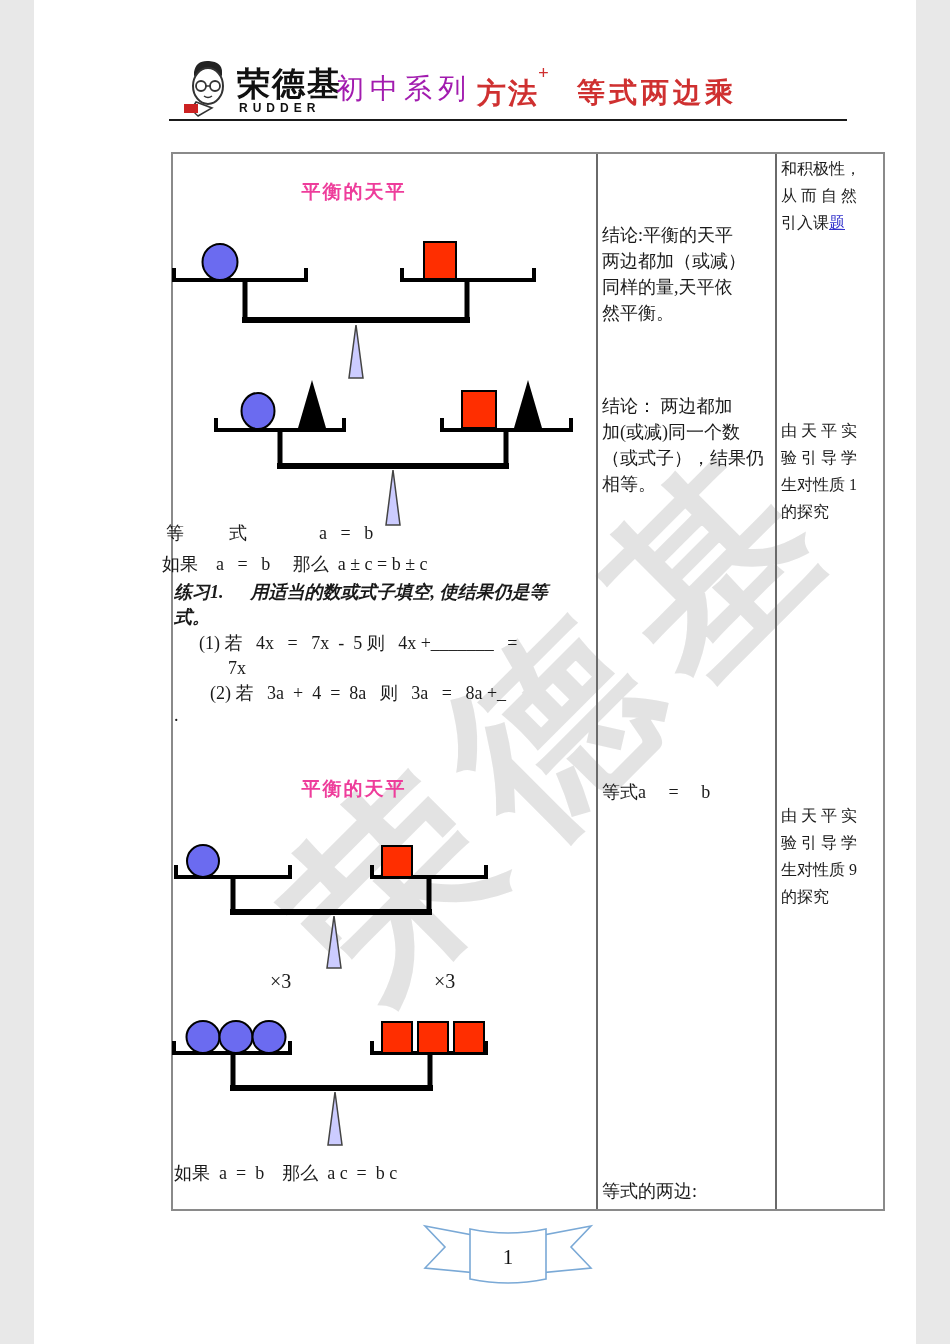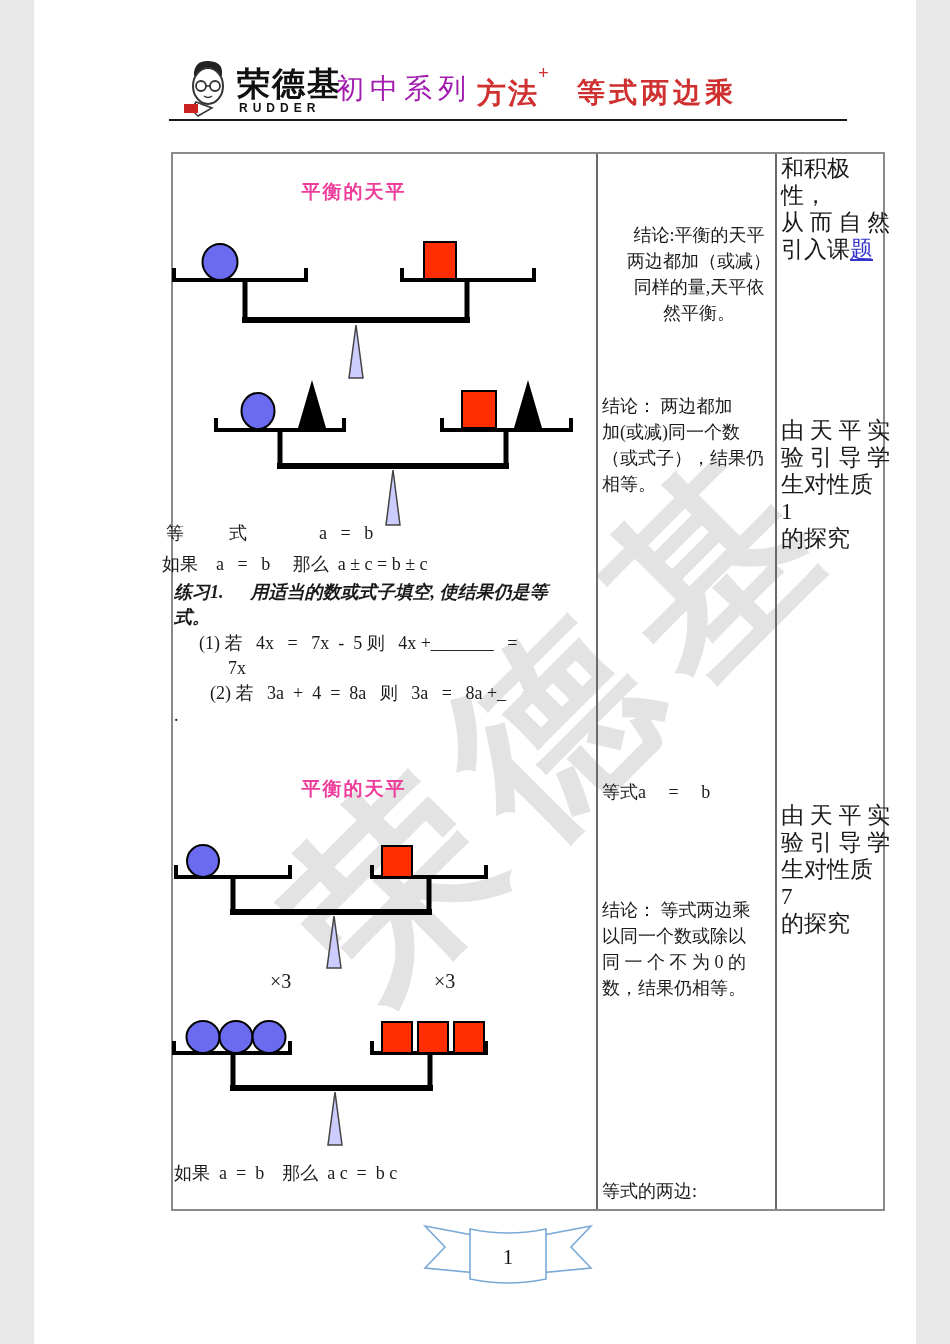--- a/index.html
+++ b/index.html
@@ -16,21 +16,21 @@
   
   #watermark{left:180px;top:420px;width:700px;height:600px;display:flex;align-items:center;justify-content:center;
              transform:rotate(-45deg);font-size:195px;letter-spacing:28px;color:var(--watermark_gray);
              opacity:.55;z-index:1;pointer-events:none;font-weight:bold;}
   
   #doc-table{left:137px;top:152px;width:710px;height:1055px;border:2px solid #8a8a8a;z-index:2;}
   .vline{position:absolute;top:0;bottom:0;width:1.5px;background:#6a6a6a;}
   .cell-text{font-size:18px;line-height:26px;}
   .pink-title{color:var(--title_pink);font-weight:bold;font-size:19px;letter-spacing:2px;text-align:center;}
   .italic{font-style:italic;font-weight:bold;}
-  .rightcol{font-size:23px;line-height:27px;}
+  .rightcol{font-size:16px;line-height:27px;}
   .link{color:var(--link_blue);text-decoration:underline;cursor:pointer;}
   .times{font-size:20px;}
   svg text{font-family:"Liberation Serif","DejaVu Serif",serif;}
   .z2{z-index:2;}
   .z3{z-index:3;}
 </style>
 </head>
 <body>
 
 <div id="page">
@@ -131,42 +131,36 @@
       <rect x="283" y="22" width="30" height="31" style="fill:var(--square_red);stroke:#000;stroke-width:2;"></rect>
       <line x1="62" y1="55" x2="62" y2="88" style="stroke:#000;stroke-width:5;"></line>
       <line x1="259" y1="55" x2="259" y2="88" style="stroke:#000;stroke-width:5;"></line>
       <line x1="59" y1="88" x2="262" y2="88" style="stroke:#000;stroke-width:6;"></line>
       <polygon points="164,92 171,145 157,145" style="fill:var(--pivot_lavender);stroke:#444;stroke-width:1.5;"></polygon>
     </svg>
   </div>
 
   <div class="abs cell-text pre z2" style="left:140px;top:1160px;text-align:right;">如果  a  =  b    那么  a c  =  b c</div>
 
-  <div class="abs cell-text z2" style="left:580px;top:222px;width:170px;text-align:center;">
+  <div class="abs cell-text z2" style="left:568px;top:222px;width:170px;">
     <div>结论:平衡的天平</div>
     <div>两边都加（或减）</div>
     <div>同样的量,天平依</div>
     <div>然平衡。</div>
   </div>
 
   <div class="abs cell-text z2" style="left:568px;top:393px;width:172px;">
     <div>结论： 两边都加</div>
     <div>加(或减)同一个数</div>
     <div>（或式子），结果仍</div>
     <div>相等。</div>
   </div>
 
   <div class="abs cell-text pre z2" style="left:568px;top:779px;">等式a     =     b</div>
 
-  <div class="abs cell-text z2" style="left:568px;top:897px;width:172px;">
-    <div>结论： 等式两边乘</div>
-    <div>以同一个数或除以</div>
-    <div>同 一 个 不 为 0 的</div>
-    <div>数，结果仍相等。</div>
-  </div>
 
   <div class="abs cell-text z2" style="left:568px;top:1178px;">等式的两边:</div>
 
   <div class="abs rightcol z2" style="left:747px;top:155px;width:96px;">
     <div>和积极性，</div>
     <div class="pre">从 而 自 然</div>
     <div>
       <span>引入课</span><span class="link">题</span>
     </div>
   </div>
@@ -174,21 +168,21 @@
   <div class="abs rightcol z2" style="left:747px;top:417px;width:96px;">
     <div class="pre">由 天 平 实</div>
     <div class="pre">验 引 导 学</div>
     <div>生对性质 1</div>
     <div>的探究</div>
   </div>
 
   <div class="abs rightcol z2" style="left:747px;top:802px;width:96px;">
     <div class="pre">由 天 平 实</div>
     <div class="pre">验 引 导 学</div>
-    <div>生对性质 7</div>
+    <div>生对性质 9</div>
     <div>的探究</div>
   </div>
 
   <div class="abs z2" style="left:383px;top:1216px;">
     <svg width="182" height="80" viewBox="0 0 182 80">
       <polygon points="8,10 71,22 71,58 8,52 28,31" style="fill:#fff;stroke:var(--ribbon_blue);stroke-width:1.6;"></polygon>
       <polygon points="174,10 111,22 111,58 174,52 154,31" style="fill:#fff;stroke:var(--ribbon_blue);stroke-width:1.6;"></polygon>
       <path d="M53,13 Q91,21 129,13 L129,63 Q91,71 53,63 Z" style="fill:#fff;stroke:var(--ribbon_blue);stroke-width:1.6;"></path>
       <text x="91" y="48" text-anchor="middle" style="font-size:21px;fill:#111;">1</text>
     </svg>

